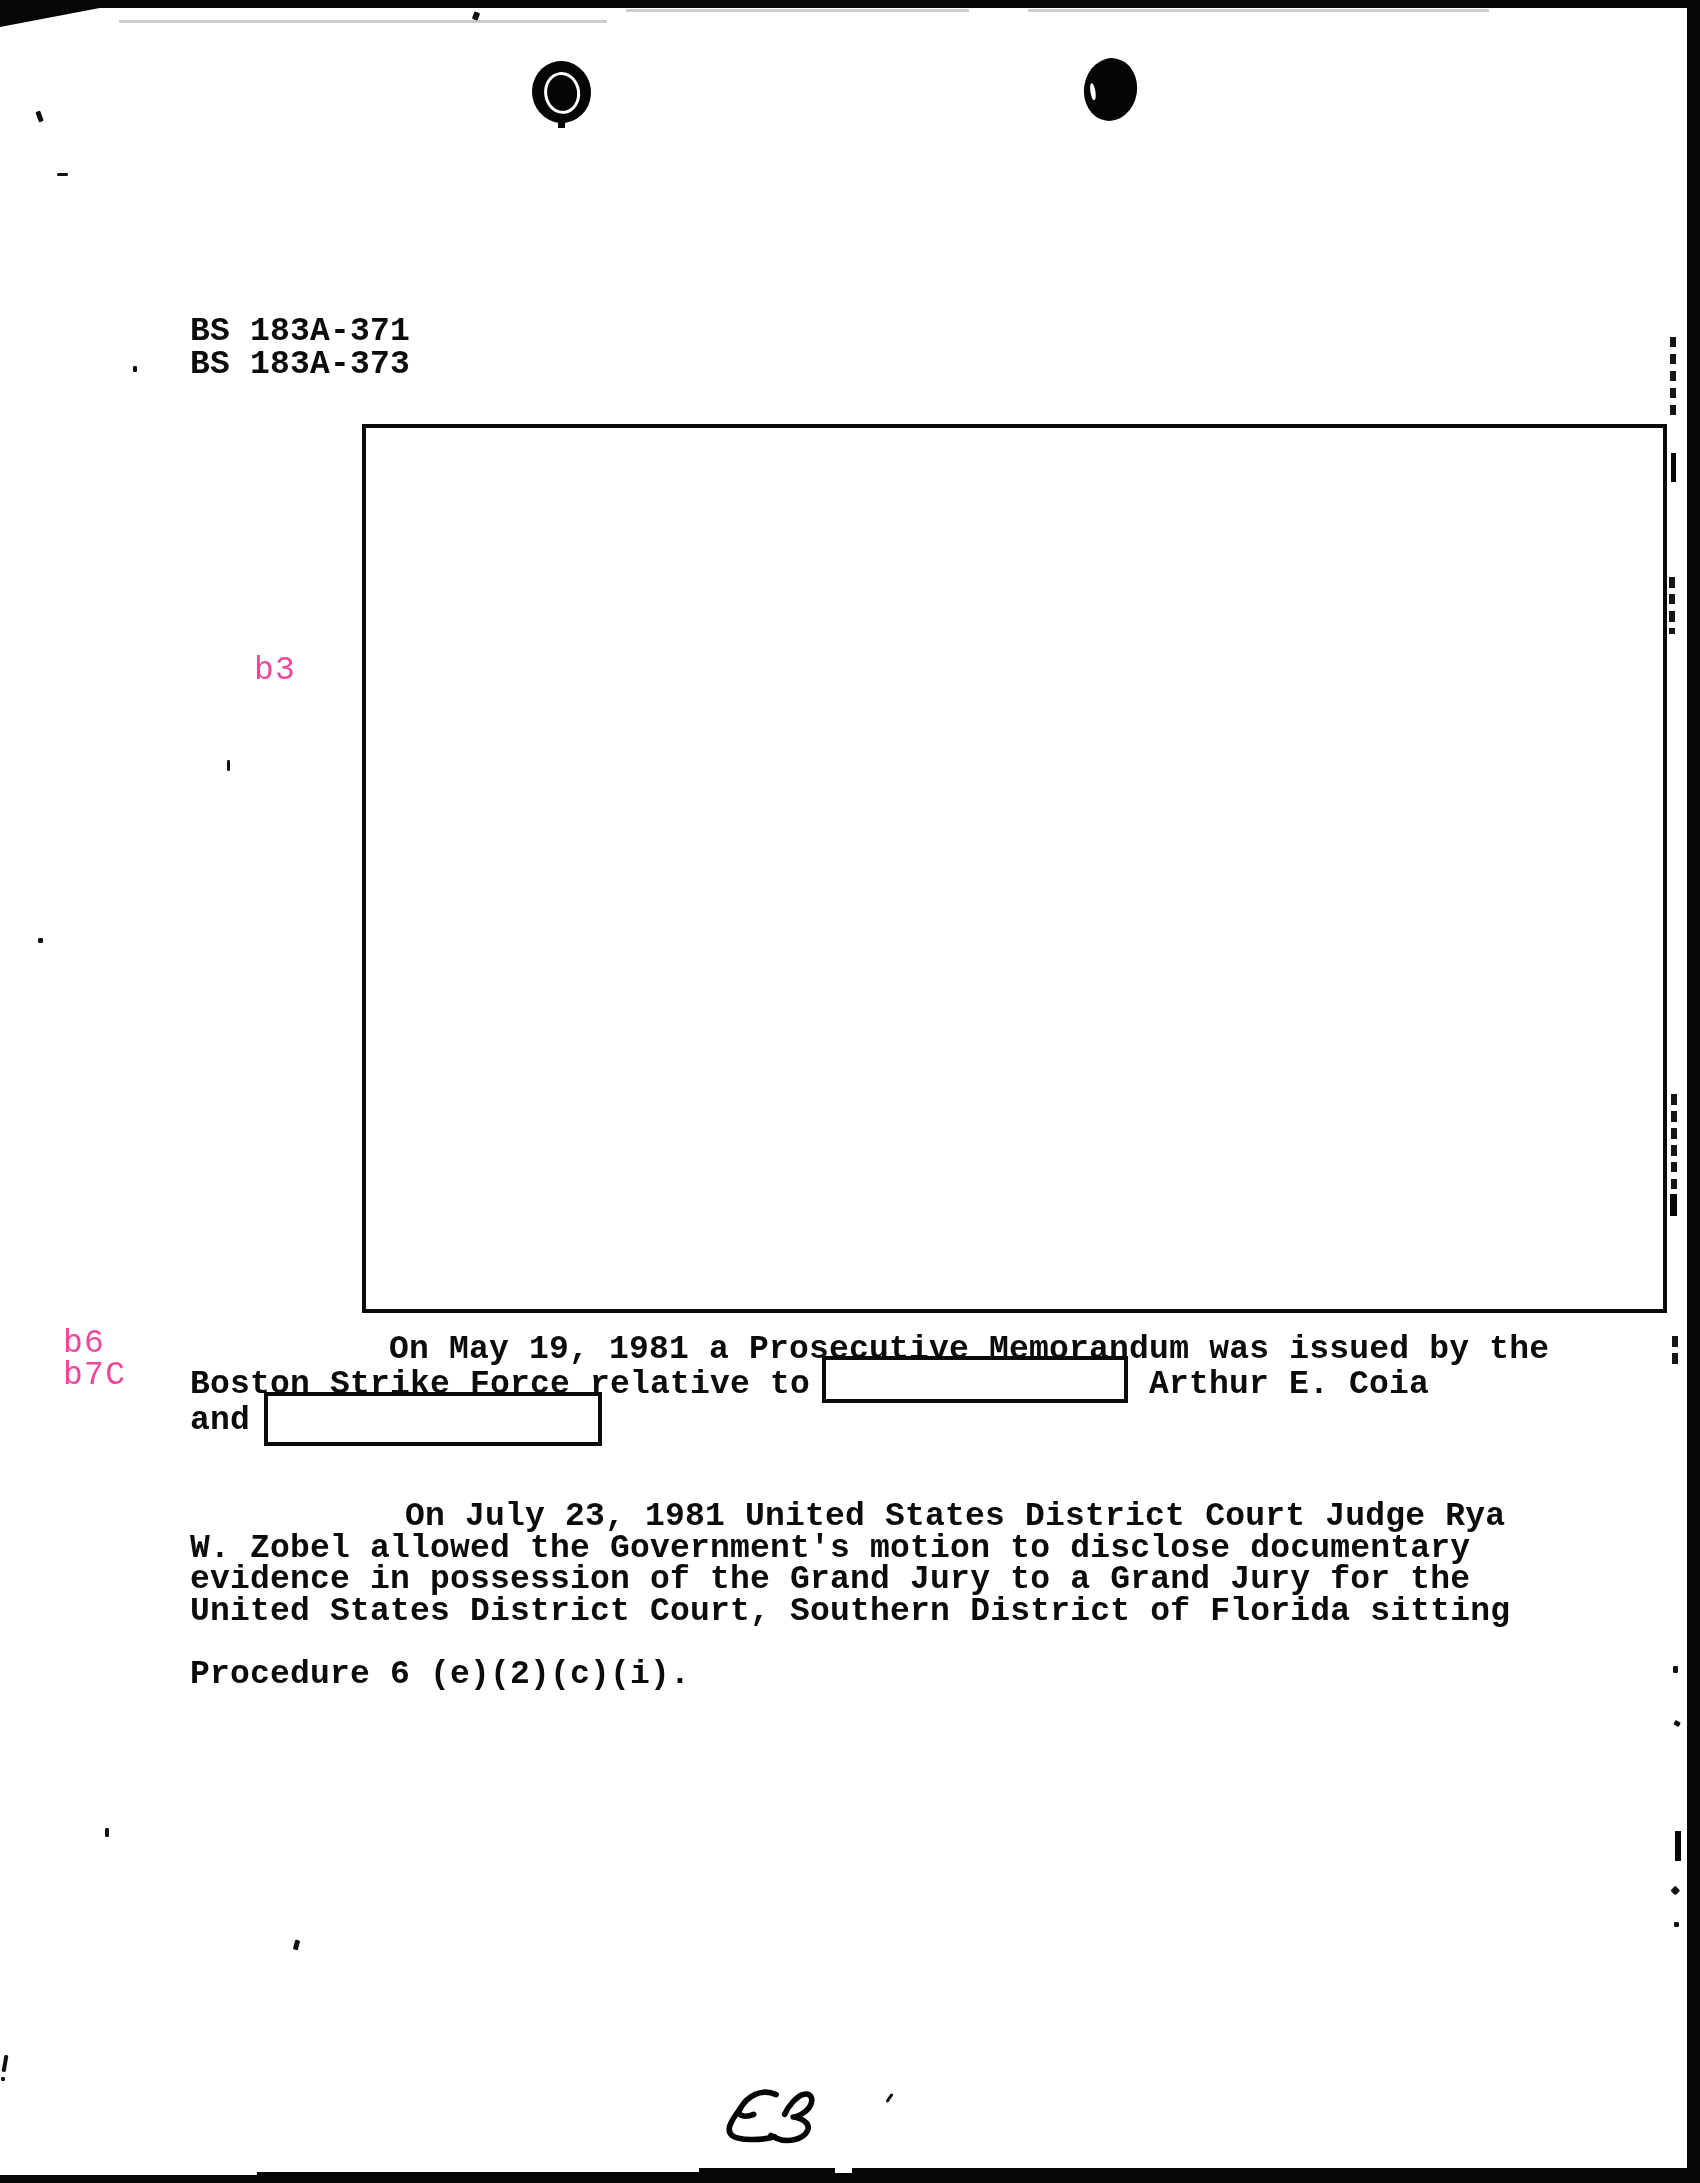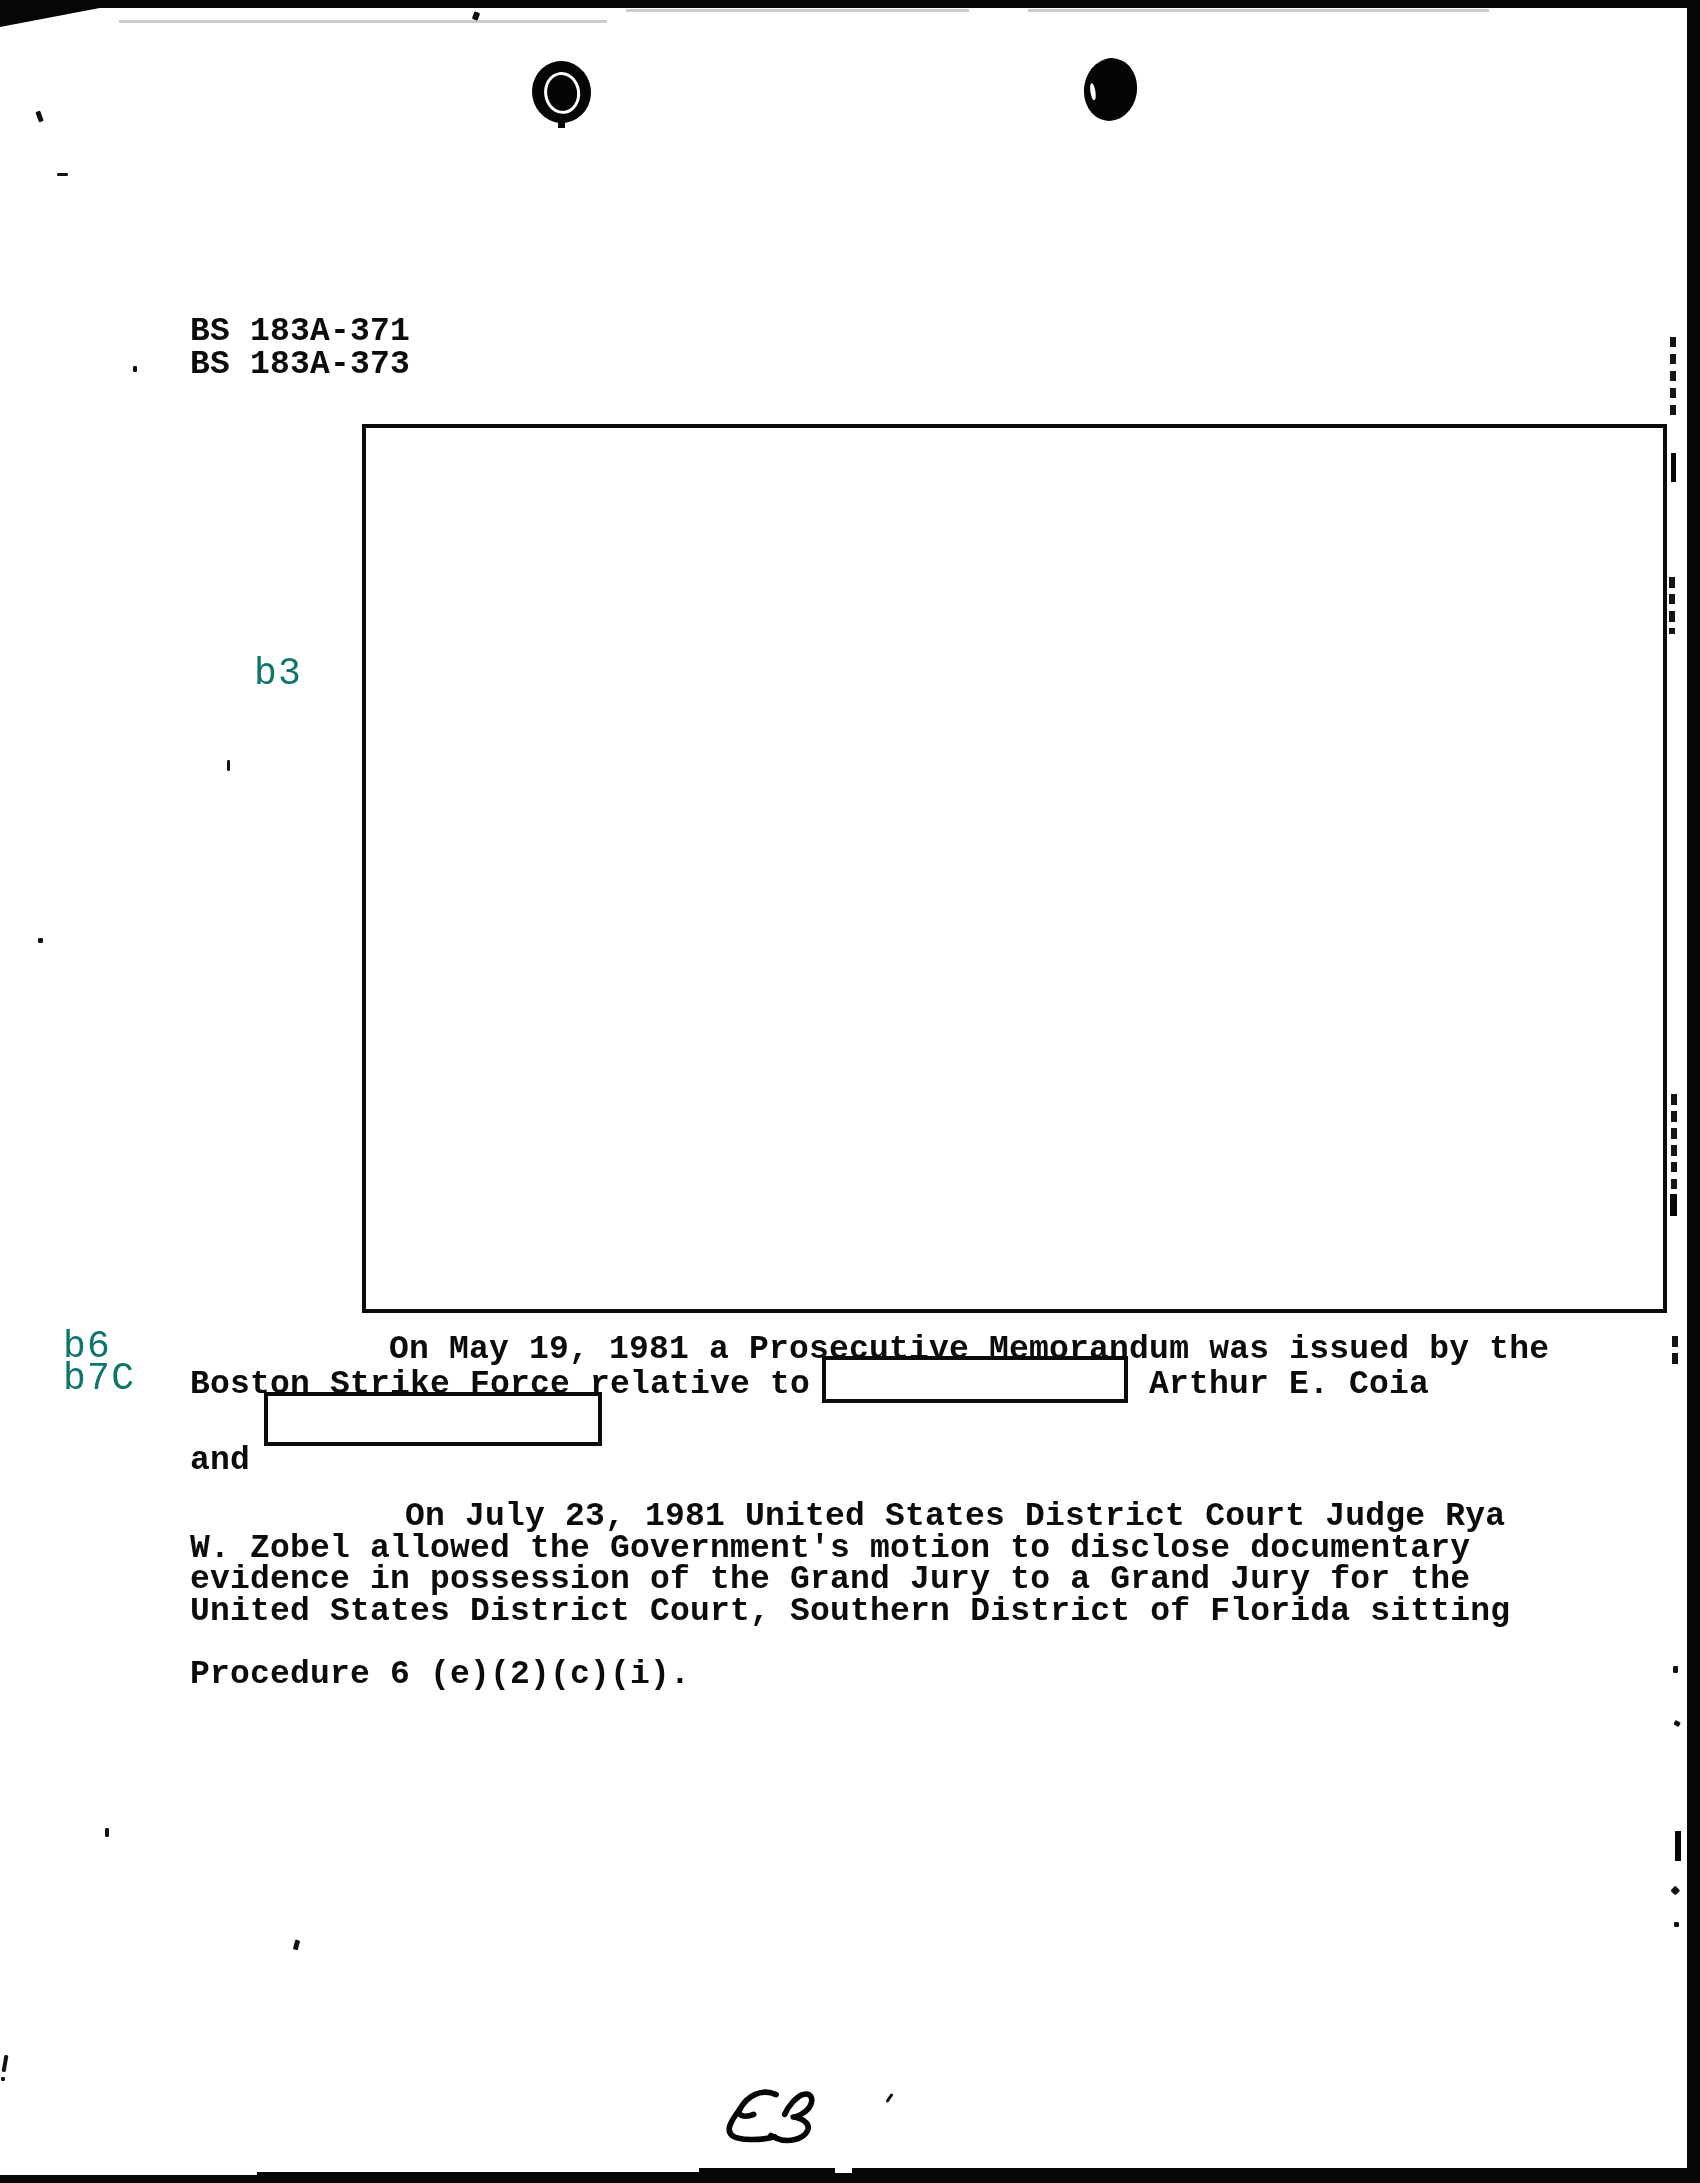--- a/index.html
+++ b/index.html
@@ -11,21 +11,21 @@
     color:#0c0c0c;
   }
   
   .tw{
     position:absolute;font-size:33px;line-height:36px;font-weight:700;
     white-space:pre;letter-spacing:0.2px;color:#0c0c0c;
   }
   .tw.p2{line-height:32px;}
   
   .fade{
-    position:absolute;font-size:38px;font-weight:400;color:#0f766e;
+    position:absolute;font-size:33px;font-weight:400;color:#ec4899;
     white-space:pre;letter-spacing:1.3px;
   }
   
   .redact{
     position:absolute;background:#ffffff;border:4.6px solid #0b0b0b;
     box-sizing:border-box;
   }
   .redact.thin{border-width:4px;}
   
   .bar{position:absolute;background:#060606;}
@@ -110,21 +110,21 @@
 
   <div class="fade" style="left:63px;top:1325px;">b6</div>
   <div class="fade" style="left:63px;top:1357px;">b7C</div>
 
   <div class="redact thin" style="left:822px;top:1356px;width:306px;height:47px;"></div>
   <div class="redact" style="left:264px;top:1392px;width:338px;height:54px;"></div>
 
   <div class="tw" style="left:389px;top:1332px;">On May 19, 1981 a Prosecutive Memorandum was issued by the</div>
   <div class="tw" style="left:190px;top:1367px;">Boston Strike Force relative to</div>
   <div class="tw" style="left:1149px;top:1367px;">Arthur E. Coia</div>
-  <div class="tw" style="left:190px;top:1403px;margin-top:40px;">and</div>
+  <div class="tw" style="left:190px;top:1403px;">and</div>
 
   <div class="tw p2" style="left:389px;top:1501px;margin-left:16px;">On July 23, 1981 United States District Court Judge Rya</div>
   <div class="tw p2" style="left:190px;top:1564px;">evidence in possession of the Grand Jury to a Grand Jury for the</div>
   <div class="tw p2" style="left:190px;top:1533px;">W. Zobel allowed the Government's motion to disclose documentary</div>
   <div class="tw p2" style="left:190px;top:1596px;text-align:right;">United States District Court, Southern District of Florida sitting</div>
   <div class="tw p2" style="left:190px;top:1659px;">Procedure 6 (e)(2)(c)(i).</div>
 
   <div class="handwriting" style="left:722px;top:2088px;width:99px;height:56px;">
     <span class="sr-only">E3</span>
     <svg width="99" height="56" viewBox="0 0 150 85">

